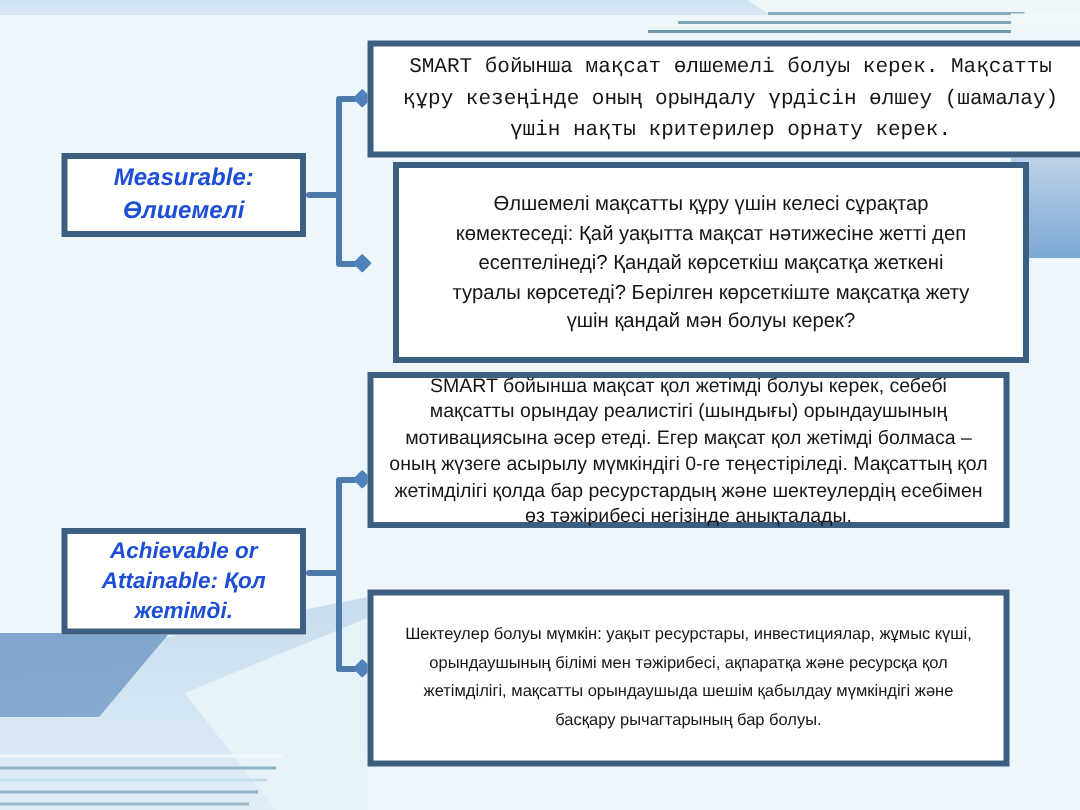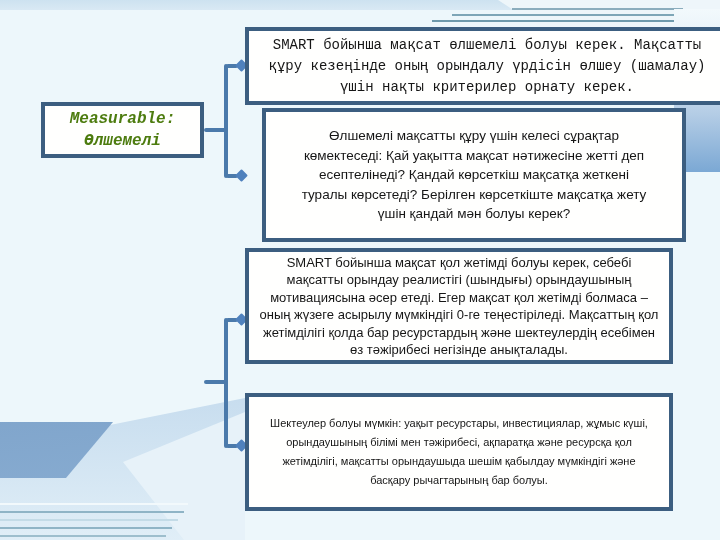--- a/index.html
+++ b/index.html
@@ -34,24 +34,24 @@
   .bline2{top:511px;width:184px;background:#8fb4c6;}
   .bline3{top:519px;width:178px;background:#c3dbe7;}
   .bline4{top:527px;width:172px;background:#8fb4c6;}
   .bline5{top:535px;width:166px;background:#9dbecd;}
   
   .box{position:absolute;box-sizing:border-box;background:#fffffe;
     border:4px solid #3c5e80;display:flex;align-items:center;justify-content:center;
     text-align:center;color:#161616;}
   .rbox1{left:245px;top:27px;width:484px;height:78px;font-size:14px;line-height:21px;padding:17px 12px;font-family:Liberation Mono, monospace;}
   .rbox2{left:262px;top:108px;width:424px;height:134px;font-size:13.5px;line-height:19.5px;padding:0 30px;}
-  .rbox3{left:245px;top:248px;width:428px;height:116px;font-size:13px;line-height:17.5px;padding:0 10px;}
+  .rbox3{left:245px;top:248px;width:428px;height:104px;font-size:13px;line-height:17.5px;padding:0 10px;}
   .rbox4{left:245px;top:393px;width:428px;height:118px;font-size:11px;line-height:19px;padding:0 16px;}
-  .lbox{font-family:Liberation Mono, monospace;
-    font-weight:bold;font-style:italic;color:#4d7c0f;}
+  .lbox{font-family:Liberation Sans, sans-serif;
+    font-weight:bold;font-style:italic;color:#1d4ed8;}
   .lbox1{left:41px;top:102px;width:163px;height:56px;font-size:16px;line-height:22px;}
   .lbox2{left:41px;top:352px;width:163px;height:71px;font-size:15px;line-height:20px;padding:0 6px;}
   
   .con{position:absolute;background:#4b7aab;border-radius:2px;}
   .c1-stub{left:204px;top:128px;width:22px;height:4px;}
   .c1-vert{left:224px;top:64px;width:4px;height:114px;}
   .c1-arm-top{left:226px;top:64px;width:12px;height:4px;}
   .c1-arm-bot{left:226px;top:174px;width:12px;height:4px;}
   .c2-stub{left:204px;top:380px;width:22px;height:4px;}
   .c2-vert{left:224px;top:318px;width:4px;height:130px;}
@@ -94,20 +94,23 @@
   <div class="con c2-stub"></div>
   <div class="con c2-vert"></div>
   <div class="con c2-arm-top"></div>
   <div class="con c2-arm-bot"></div>
   <div class="diamond a3"></div>
   <div class="diamond a4"></div>
 
   <div class="box lbox lbox1">
     <span>Measurable: Өлшемелі</span>
   </div>
+  <div class="box lbox lbox2">
+    <span>Achievable or Attainable: Қол жетімді.</span>
+  </div>
 
   <div class="box rbox1">
     <span>SMART бойынша мақсат өлшемелі болуы керек. Мақсатты құру кезеңінде оның орындалу үрдісін өлшеу (шамалау) үшін нақты критерилер орнату керек.</span>
   </div>
   <div class="box rbox2">
     <span>Өлшемелі мақсатты құру үшін келесі сұрақтар көмектеседі: Қай уақытта мақсат нәтижесіне жетті деп есептелінеді? Қандай көрсеткіш мақсатқа жеткені туралы көрсетеді? Берілген көрсеткіште мақсатқа жету үшін қандай мән болуы керек?</span>
   </div>
   <div class="box rbox3">
     <span>SMART бойынша мақсат қол жетімді болуы керек, себебі мақсатты орындау реалистігі (шындығы) орындаушының мотивациясына әсер етеді. Егер мақсат қол жетімді болмаса – оның жүзеге асырылу мүмкіндігі 0-ге теңестіріледі. Мақсаттың қол жетімділігі қолда бар ресурстардың және шектеулердің есебімен өз тәжірибесі негізінде анықталады.</span>
   </div>

